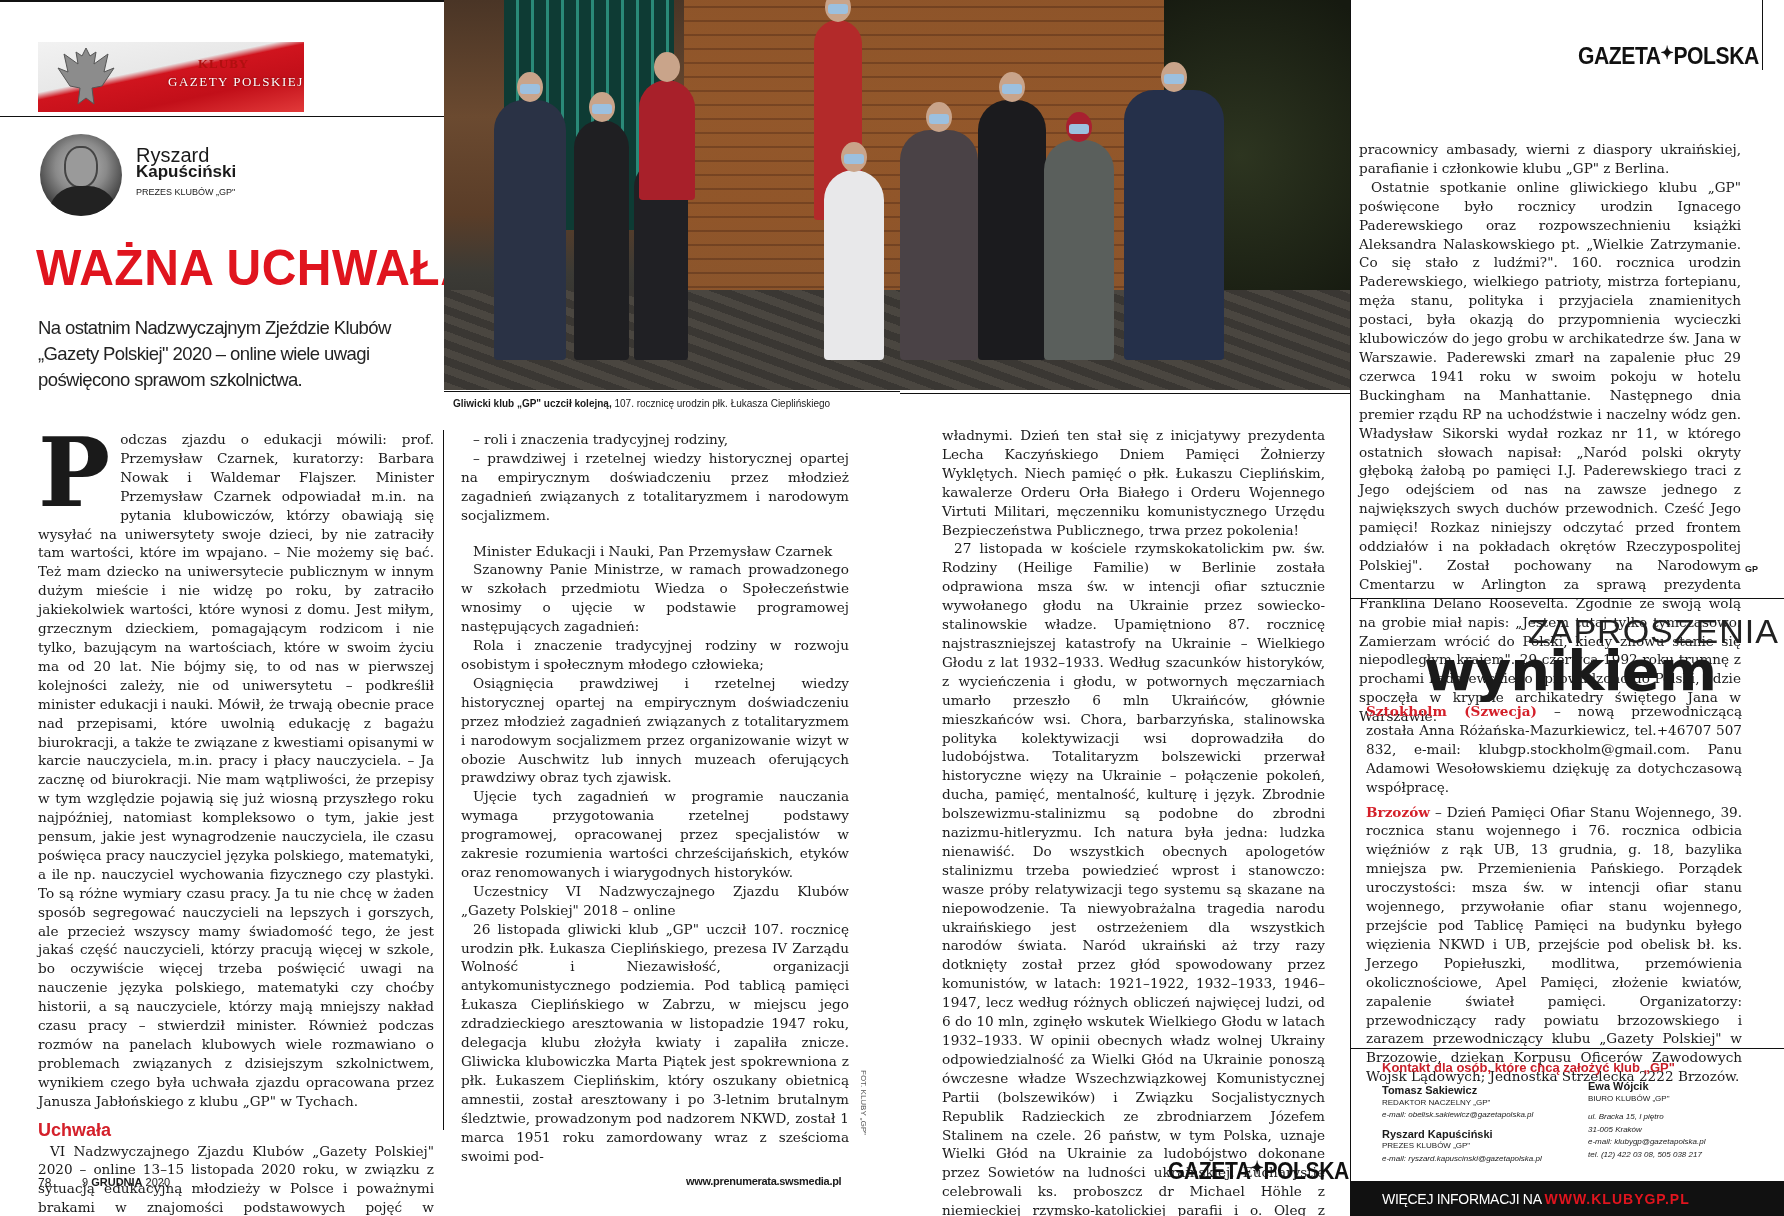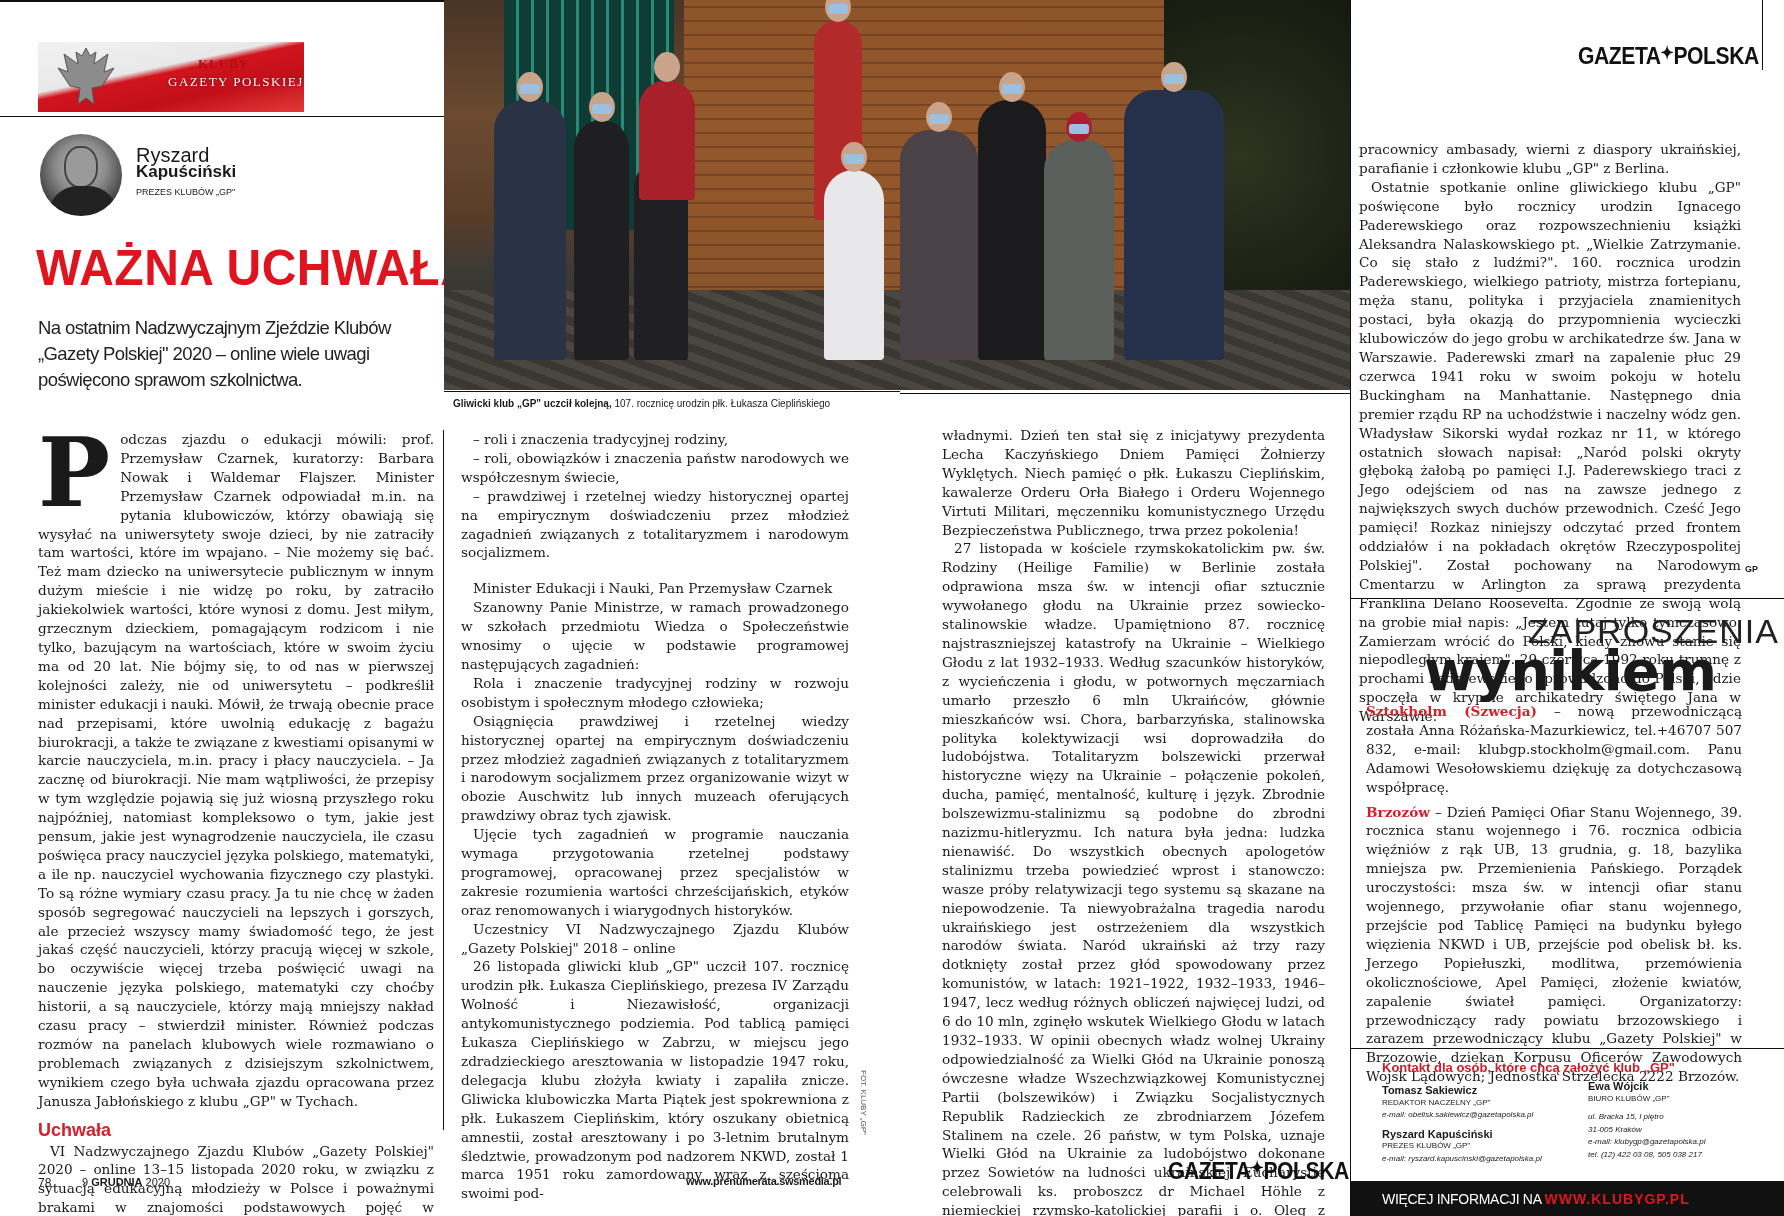--- a/index.html
+++ b/index.html
@@ -182,21 +182,20 @@
 <div id="col1" class="col">
   <span class="dropcap">P</span>
   <p class="noindent">odczas zjazdu o edukacji mówili: prof. Przemysław Czarnek, kuratorzy: Barbara Nowak i Waldemar Flajszer. Minister Przemysław Czarnek odpowiadał m.in. na pytania klubowiczów, którzy obawiają się wysyłać na uniwersytety swoje dzieci, by nie zatraciły tam wartości, które im wpajano. – Nie możemy się bać. Też mam dziecko na uniwersytecie publicznym w innym dużym mieście i nie widzę po roku, by zatraciło jakiekolwiek wartości, które wynosi z domu. Jest miłym, grzecznym dzieckiem, pomagającym rodzicom i nie tylko, bazującym na wartościach, które w swoim życiu ma od 20 lat. Nie bójmy się, to od nas w pierwszej kolejności zależy, nie od uniwersytetu – podkreślił minister edukacji i nauki. Mówił, że trwają obecnie prace nad przepisami, które uwolnią edukację z bagażu biurokracji, a także te związane z kwestiami opisanymi w karcie nauczyciela, m.in. pracy i płacy nauczyciela. – Ja zacznę od biurokracji. Nie mam wątpliwości, że przepisy w tym względzie pojawią się już wiosną przyszłego roku najpóźniej, natomiast kompleksowo o tym, jakie jest pensum, jakie jest wynagrodzenie nauczyciela, ile czasu poświęca pracy nauczyciel języka polskiego, matematyki, a ile np. nauczyciel wychowania fizycznego czy plastyki. To są różne wymiary czasu pracy. Ja tu nie chcę w żaden sposób segregować nauczycieli na lepszych i gorszych, ale przecież wszyscy mamy świadomość tego, że jest jakaś część nauczycieli, którzy pracują więcej w szkole, bo oczywiście więcej trzeba poświęcić uwagi na nauczenie języka polskiego, matematyki czy choćby historii, a są nauczyciele, którzy mają mniejszy nakład czasu pracy – stwierdził minister. Również podczas rozmów na panelach klubowych wiele rozmawiano o problemach związanych z dzisiejszym szkolnictwem, wynikiem czego była uchwała zjazdu opracowana przez Janusza Jabłońskiego z klubu „GP" w Tychach.</p>
   <h3 class="subhead">Uchwała</h3>
   <p>VI Nadzwyczajnego Zjazdu Klubów „Gazety Polskiej" 2020 – online 13–15 listopada 2020 roku, w związku z sytuacją edukacyjną młodzieży w Polsce i poważnymi brakami w znajomości podstawowych pojęć w odniesieniu do:</p>
 </div>
 <div id="col-div1"></div>
 
 <div id="col2" class="col">
   <p>– roli i znaczenia tradycyjnej rodziny,</p>
-  <p>– roli, obowiązków i znaczenia państw narodowych we współczesnym świecie,</p>
   <p>– prawdziwej i rzetelnej wiedzy historycznej opartej na empirycznym doświadczeniu przez młodzież zagadnień związanych z totalitaryzmem i narodowym socjalizmem.</p>
   <p style="margin-top:17px">Minister Edukacji i Nauki, Pan Przemysław Czarnek</p>
   <p>Szanowny Panie Ministrze, w ramach prowadzonego w szkołach przedmiotu Wiedza o Społeczeństwie wnosimy o ujęcie w podstawie programowej następujących zagadnień:</p>
   <p>Rola i znaczenie tradycyjnej rodziny w rozwoju osobistym i społecznym młodego człowieka;</p>
   <p>Osiągnięcia prawdziwej i rzetelnej wiedzy historycznej opartej na empirycznym doświadczeniu przez młodzież zagadnień związanych z totalitaryzmem i narodowym socjalizmem przez organizowanie wizyt w obozie Auschwitz lub innych muzeach oferujących prawdziwy obraz tych zjawisk.</p>
   <p>Ujęcie tych zagadnień w programie nauczania wymaga przygotowania rzetelnej podstawy programowej, opracowanej przez specjalistów w zakresie rozumienia wartości chrześcijańskich, etyków oraz renomowanych i wiarygodnych historyków.</p>
   <p>Uczestnicy VI Nadzwyczajnego Zjazdu Klubów „Gazety Polskiej" 2018 – online</p>
   <p>26 listopada gliwicki klub „GP" uczcił 107. rocznicę urodzin płk. Łukasza Cieplińskiego, prezesa IV Zarządu Wolność i Niezawisłość, organizacji antykomunistycznego podziemia. Pod tablicą pamięci Łukasza Cieplińskiego w Zabrzu, w miejscu jego zdradzieckiego aresztowania w listopadzie 1947 roku, delegacja klubu złożyła kwiaty i zapaliła znicze. Gliwicka klubowiczka Marta Piątek jest spokrewniona z płk. Łukaszem Cieplińskim, który oszukany obietnicą amnestii, został aresztowany i po 3-letnim brutalnym śledztwie, prowadzonym pod nadzorem NKWD, został 1 marca 1951 roku zamordowany wraz z sześcioma swoimi pod-</p>
 </div>
 

